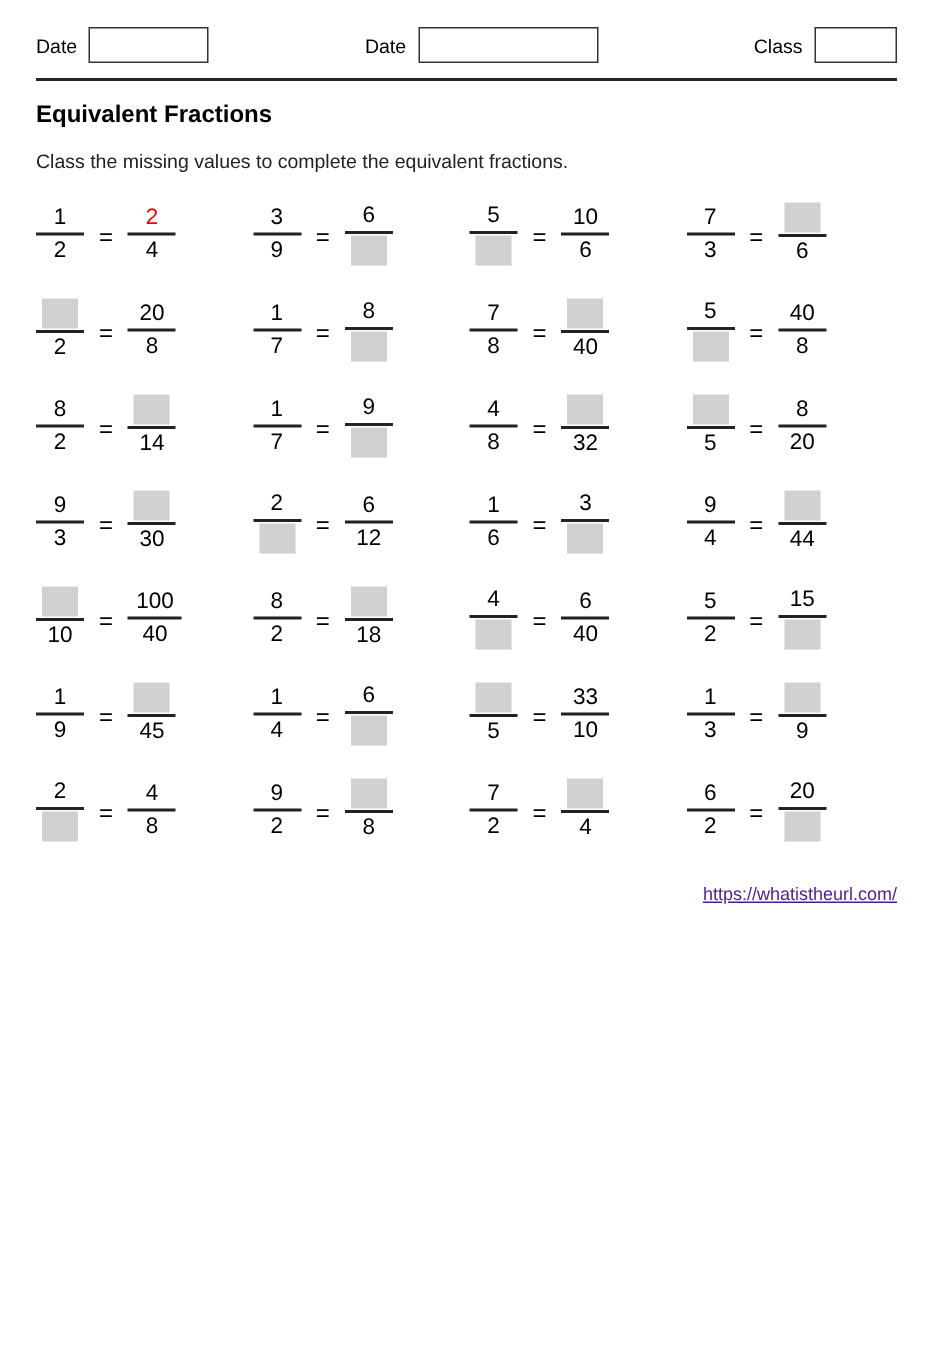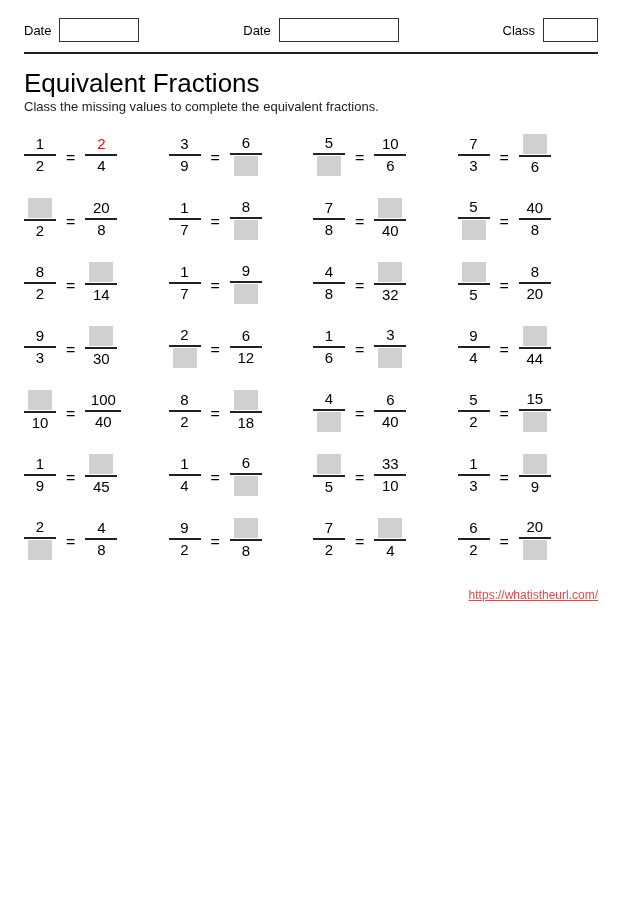--- a/index.html
+++ b/index.html
@@ -32,23 +32,23 @@
     .class-input { width: 55px; }
     .header-spacer { flex: 1; }
     .header-divider {
       border: none;
       border-top: 2px solid #222;
       margin-bottom: 14px;
     }
 
     
     .worksheet-title {
-      font-size: 26px;
-      font-weight: normal;
-      margin-bottom: 0;
+      font-size: 16px;
+      font-weight: bold;
+      margin-bottom: 14px;
     }
     .worksheet-subtitle {
       font-size: 13px;
       margin-bottom: 20px;
       color: #222;
     }
 
     
     .fraction-grid {
       display: flex;
@@ -109,21 +109,21 @@
     }
 
     
     .red { color: red; }
 
     
     .footer {
       margin-top: 28px;
       text-align: right;
       font-size: 12px;
-      color: #ef4444;
+      color: #4c1d95;
       text-decoration: underline;
     }
   </style>
 </head>
 <body>
 
 <div class="header-row">
   <span class="label">Date</span>
   <span class="header-input date-input"></span>
   <span class="header-spacer"></span>

